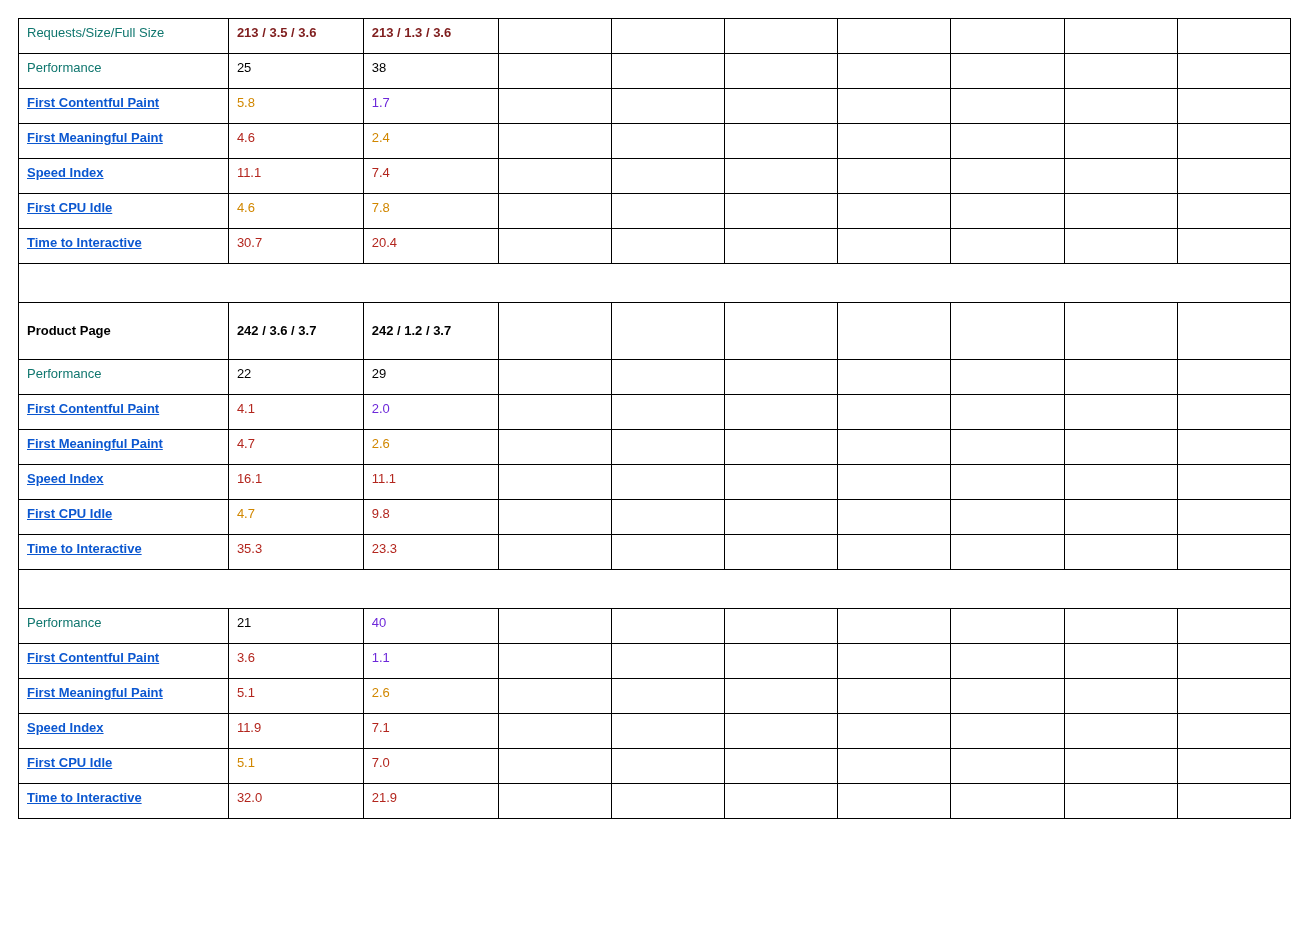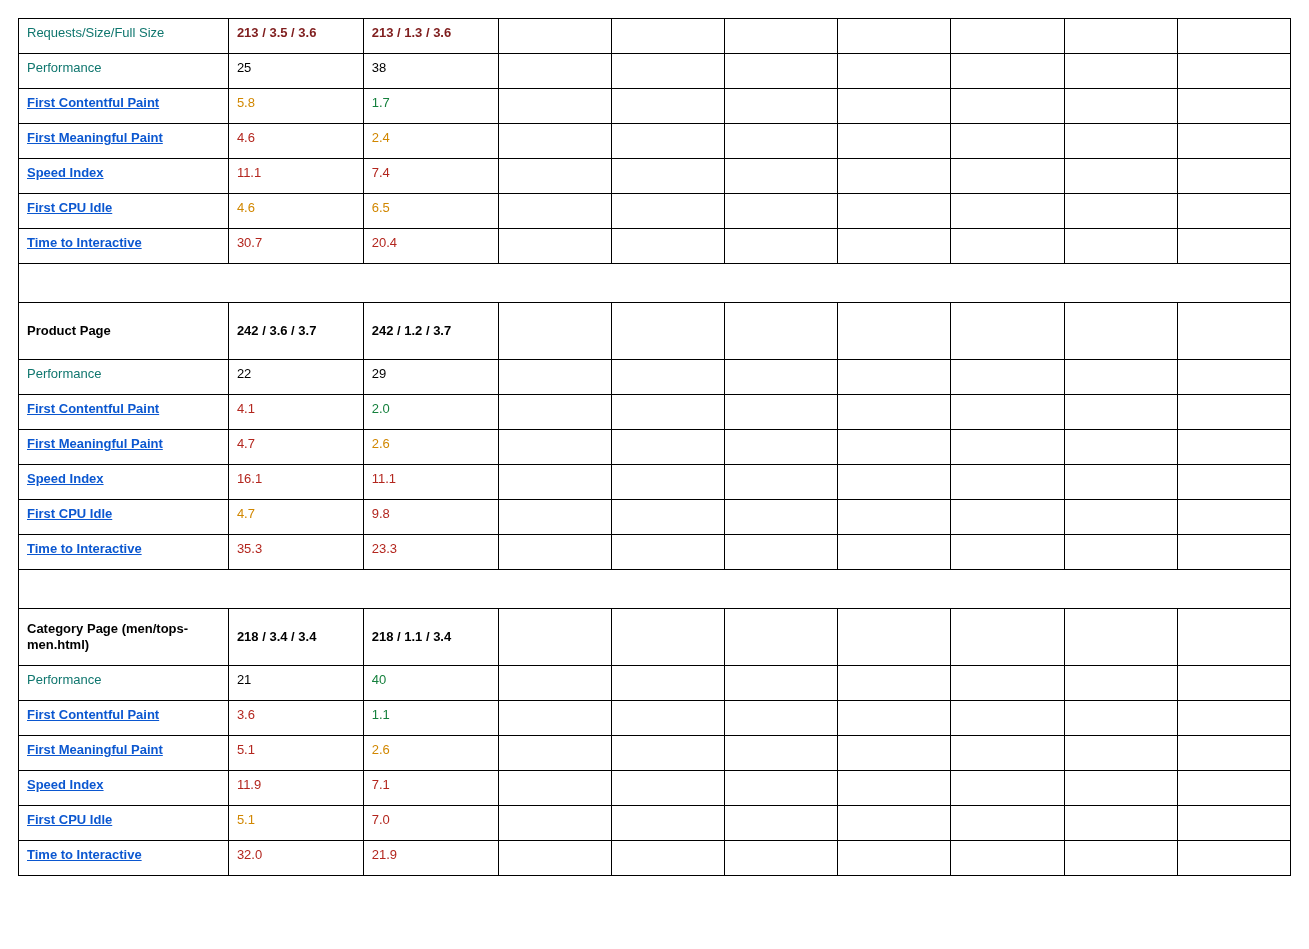--- a/index.html
+++ b/index.html
@@ -44,21 +44,21 @@
     height: 26px;
     background: #fff;
   }
   a.metric-link {
     color: #0b57d0;
     font-weight: bold;
   }
   .val { font-weight: normal; }
   .c-red    { color: #b3261e; }
   .c-orange { color: #d18700; }
-  .c-green  { color: #15803d; }
+  .c-green  { color: #6d28d9; }
   .c-black  { color: #000; }
 </style>
 </head>
 <body>
 
 <table>
   <colgroup>
     <col class="c0">
       <col class="c1">
       <col class="c2">
@@ -127,21 +127,21 @@
         <td></td>
         <td></td>
         <td></td>
         <td></td>
         <td></td>
         <td></td>
       </tr>
       <tr>
         <td><a href="#" class="metric-link">First CPU Idle</a></td>
         <td class="val c-orange">4.6</td>
-        <td class="val c-orange">6.5</td>
+        <td class="val c-orange">7.8</td>
         <td></td>
         <td></td>
         <td></td>
         <td></td>
         <td></td>
         <td></td>
         <td></td>
       </tr>
       <tr>
         <td><a href="#" class="metric-link">Time to Interactive</a></td>
@@ -237,32 +237,20 @@
         <td></td>
         <td></td>
         <td></td>
         <td></td>
         <td></td>
         <td></td>
         <td></td>
       </tr>
       <tr>
         <td class="spacer" colspan="10"></td>
-      </tr>
-      <tr>
-        <td class="header-cell">Category Page (men/tops-men.html)</td>
-        <td class="header-cell">218 / 3.4 / 3.4</td>
-        <td class="header-cell">218 / 1.1 / 3.4</td>
-        <td></td>
-        <td></td>
-        <td></td>
-        <td></td>
-        <td></td>
-        <td></td>
-        <td></td>
       </tr>
       <tr>
         <td class="row-label">Performance</td>
         <td class="val c-black">21</td>
         <td class="val c-green">40</td>
         <td></td>
         <td></td>
         <td></td>
         <td></td>
         <td></td>

